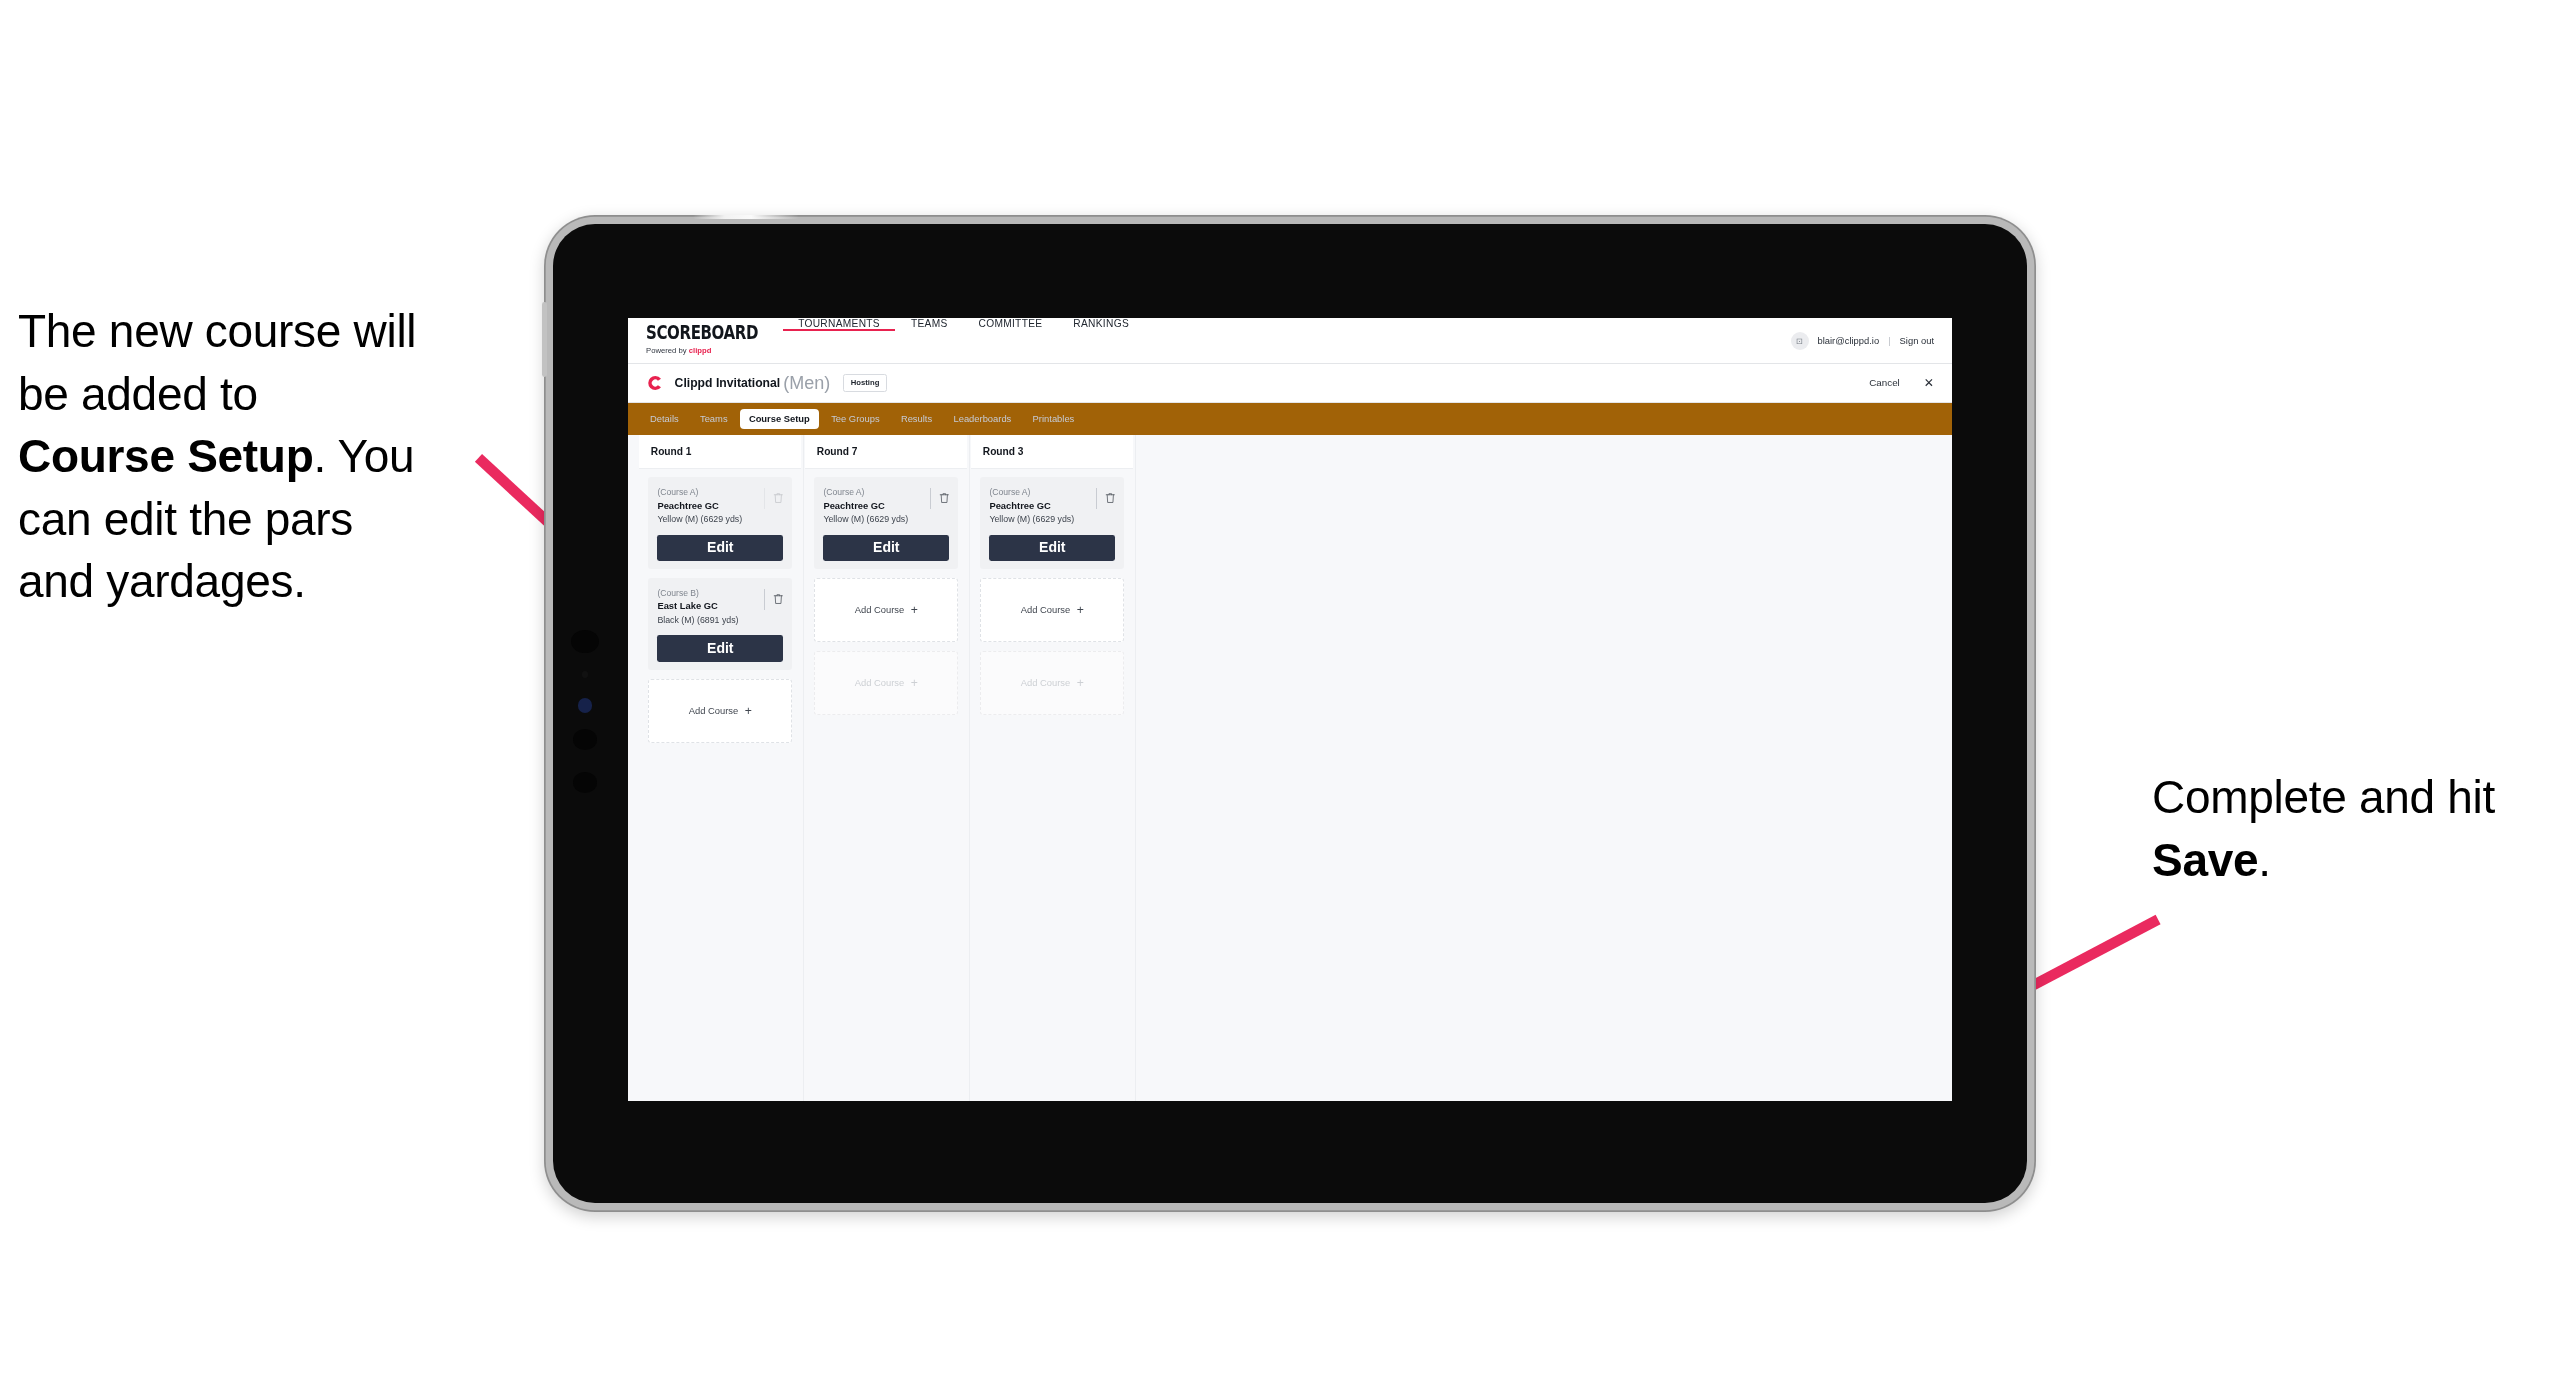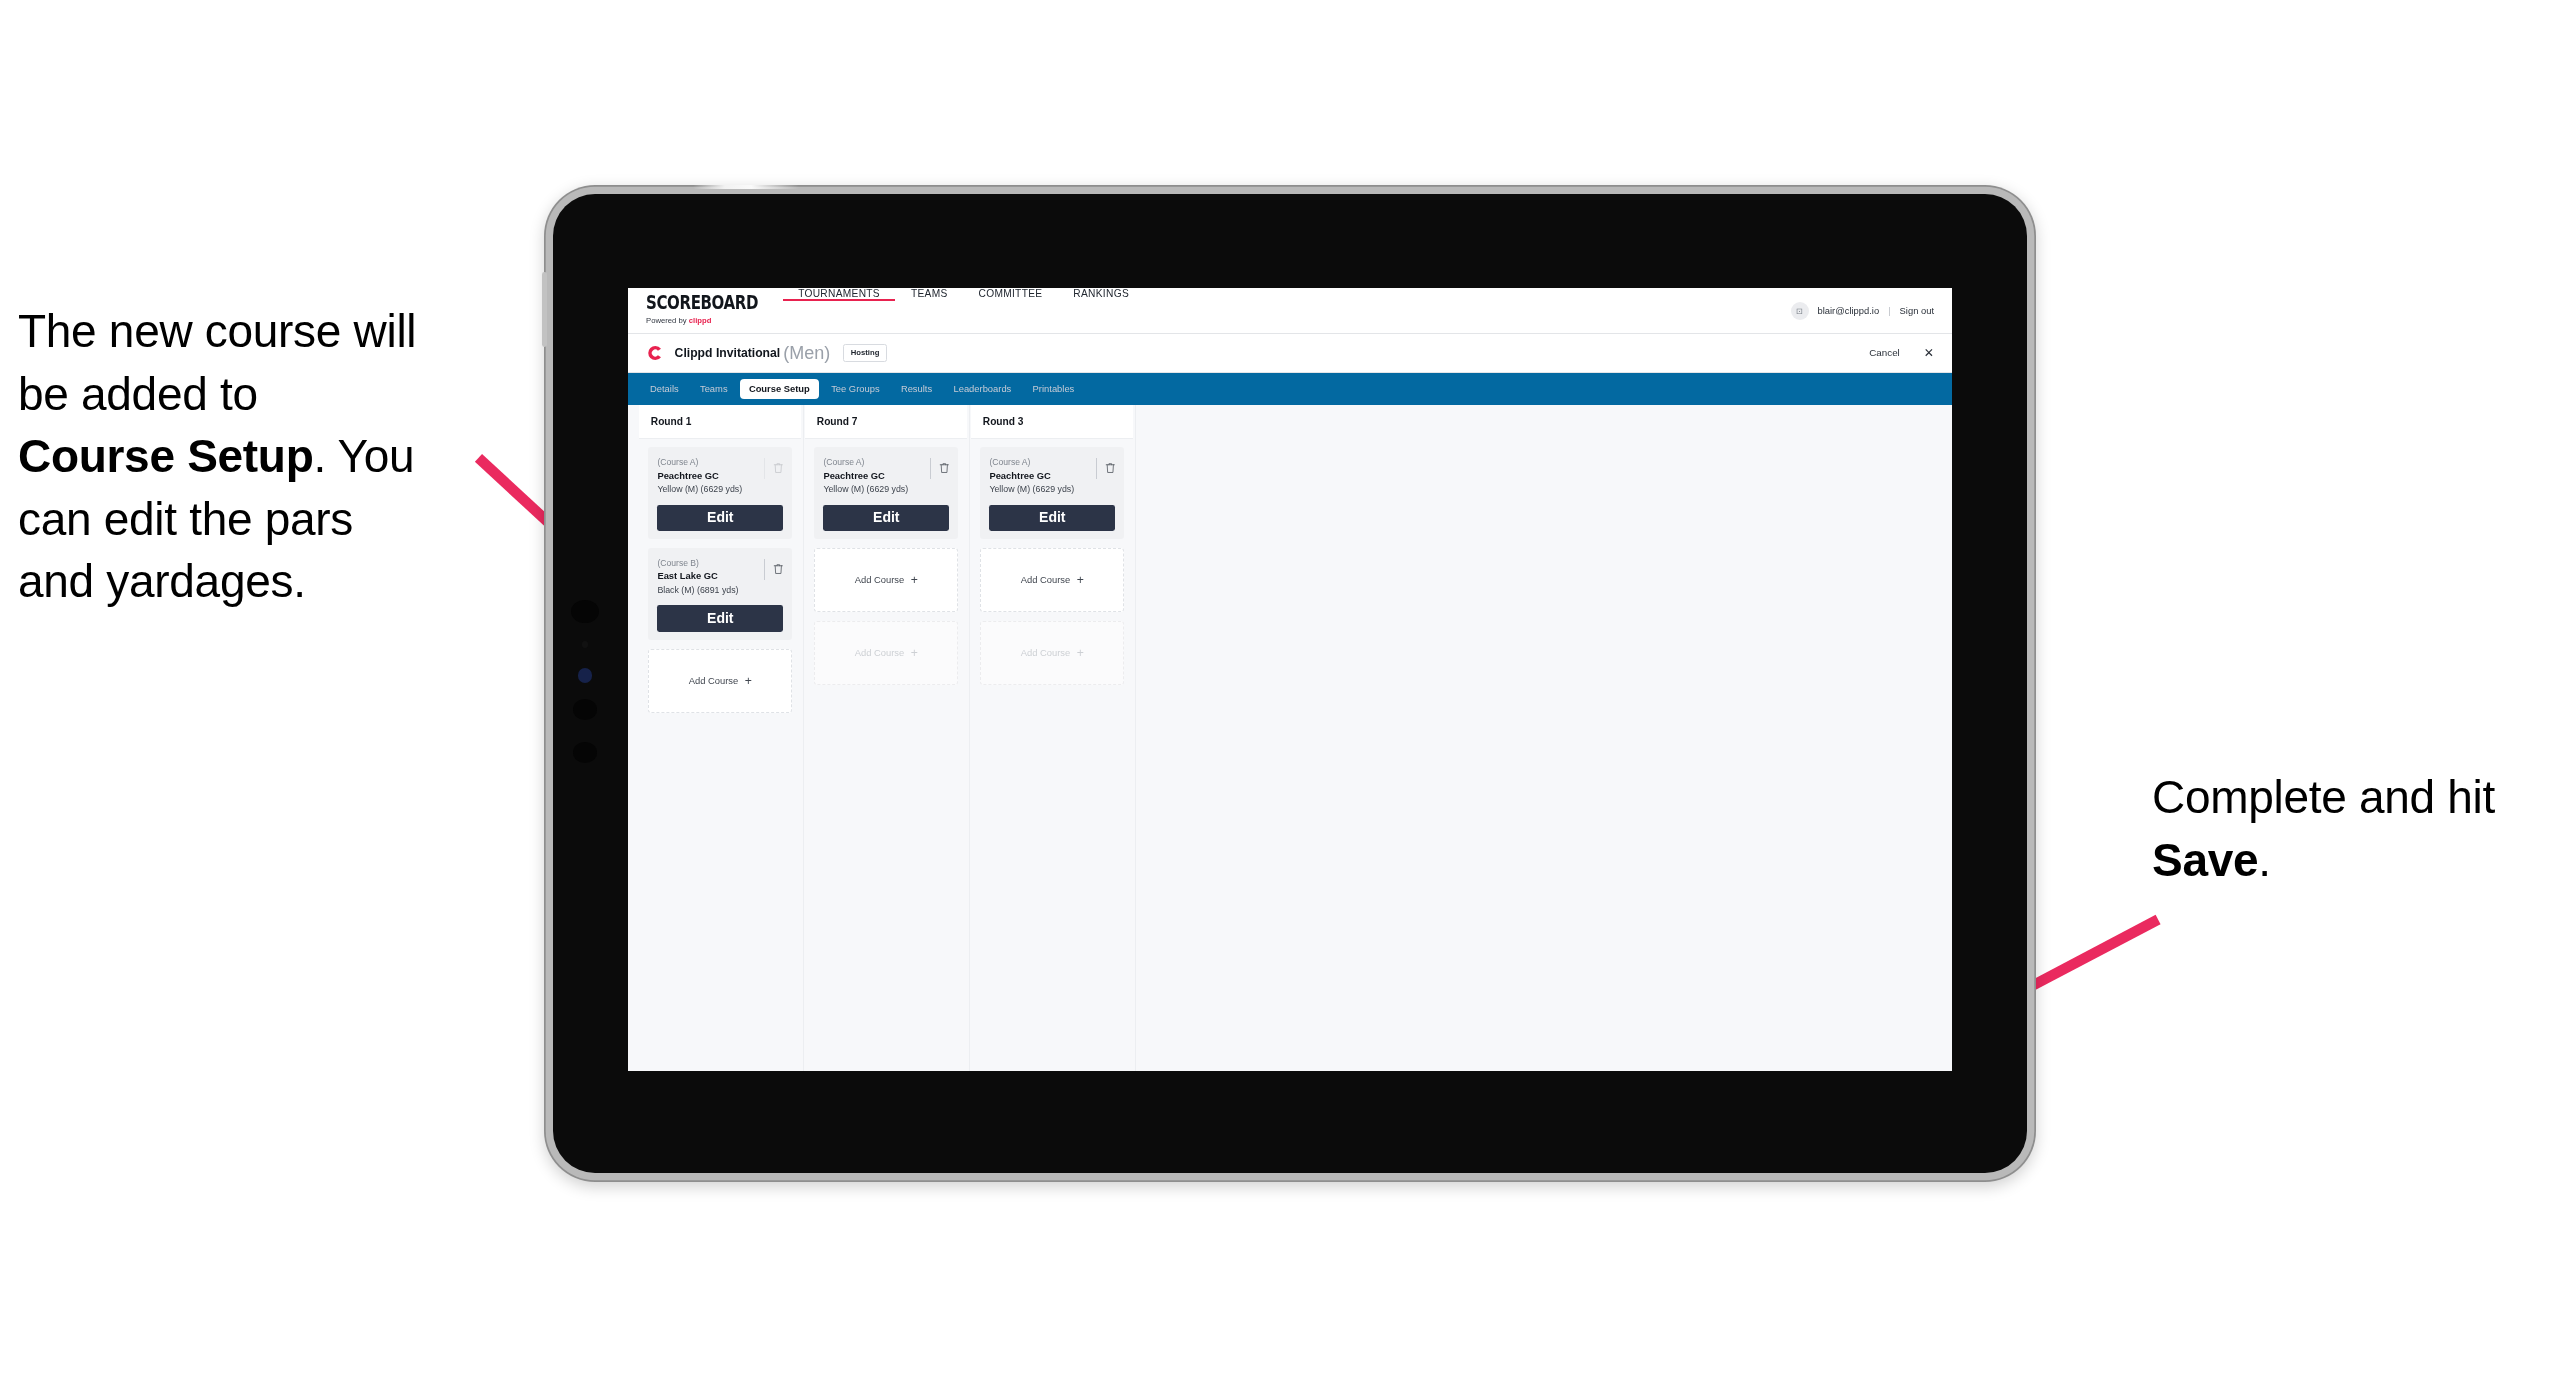--- a/index.html
+++ b/index.html
@@ -25,21 +25,21 @@
   #annot-right { left: 2152px; top: 766px; width: 408px; }
 
   
   .arrow-svg { position: absolute; pointer-events: none; }
   #arrow-left-svg  { left: 457px;  top: 440px;  width: 245px; height: 220px; }
   #arrow-right-svg { left: 1956px; top: 913px; width: 212px; height: 114px; }
 
   
   .tablet {
     position: absolute;
-    left: 553px; top: 194px;
+    left: 553px; top: 224px;
     width: 1474px; height: 979px;
     background: #0b0b0b;
     border-radius: 42px;
     box-shadow:
       0 0 0 7.3px #b9b9b9,
       0 0 0 9px #8e8e8e,
       0 4.9px 14.7px 9px rgba(0,0,0,0.18);
   }
   .tablet-btn {
     position: absolute;
@@ -138,21 +138,21 @@
     padding: 4.1px 6.5px; line-height: 1; background:#fff;
   }
   .cancel {
     margin-left: auto; display:flex; align-items:center; gap:24px;
     font-size: 9.8px; color: #2a3039; cursor: pointer;
   }
   .cancel .x { font-size: 12.2px; line-height: 1; }
 
   
   .tabs {
-    height: 31px; background: #0369a1;
+    height: 31px; background: #a16207;
     display: flex; align-items: center; gap: 3.3px;
     padding: 16px 13px;
   }
   .tabs .tab {
     font-size: 9.4px; color: #c6cbd6;
     padding: 4.9px 9px; border-radius: 4.1px; line-height: 1;
     cursor: pointer; white-space: nowrap;
   }
   .tabs .tab.active {
     background: #ffffff; color: #12161d; font-weight: 600;

